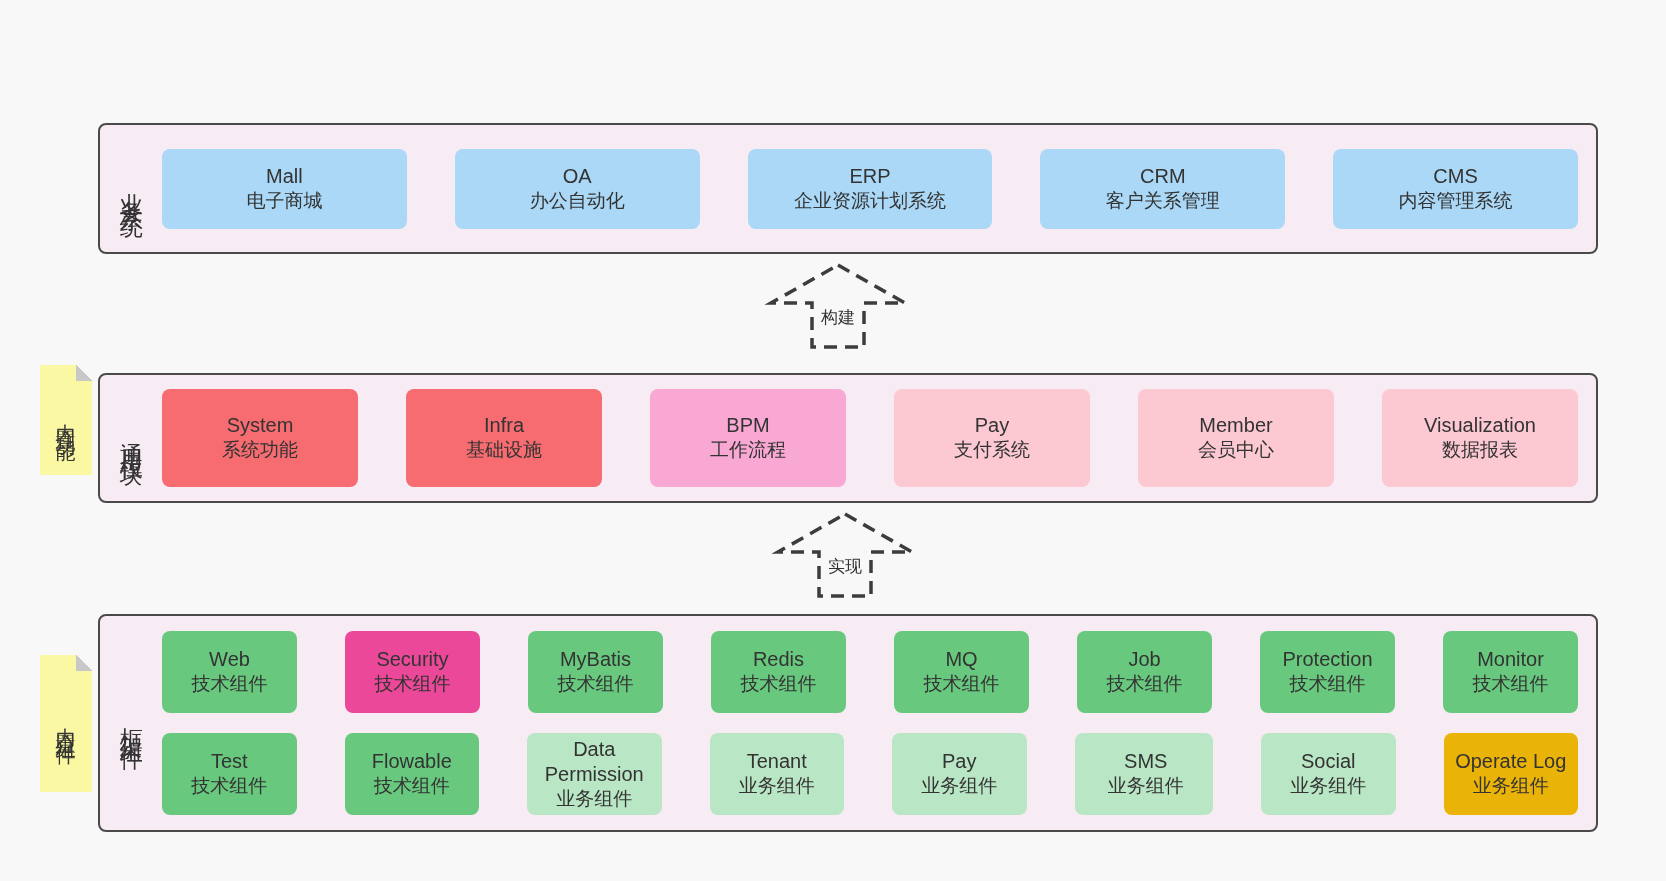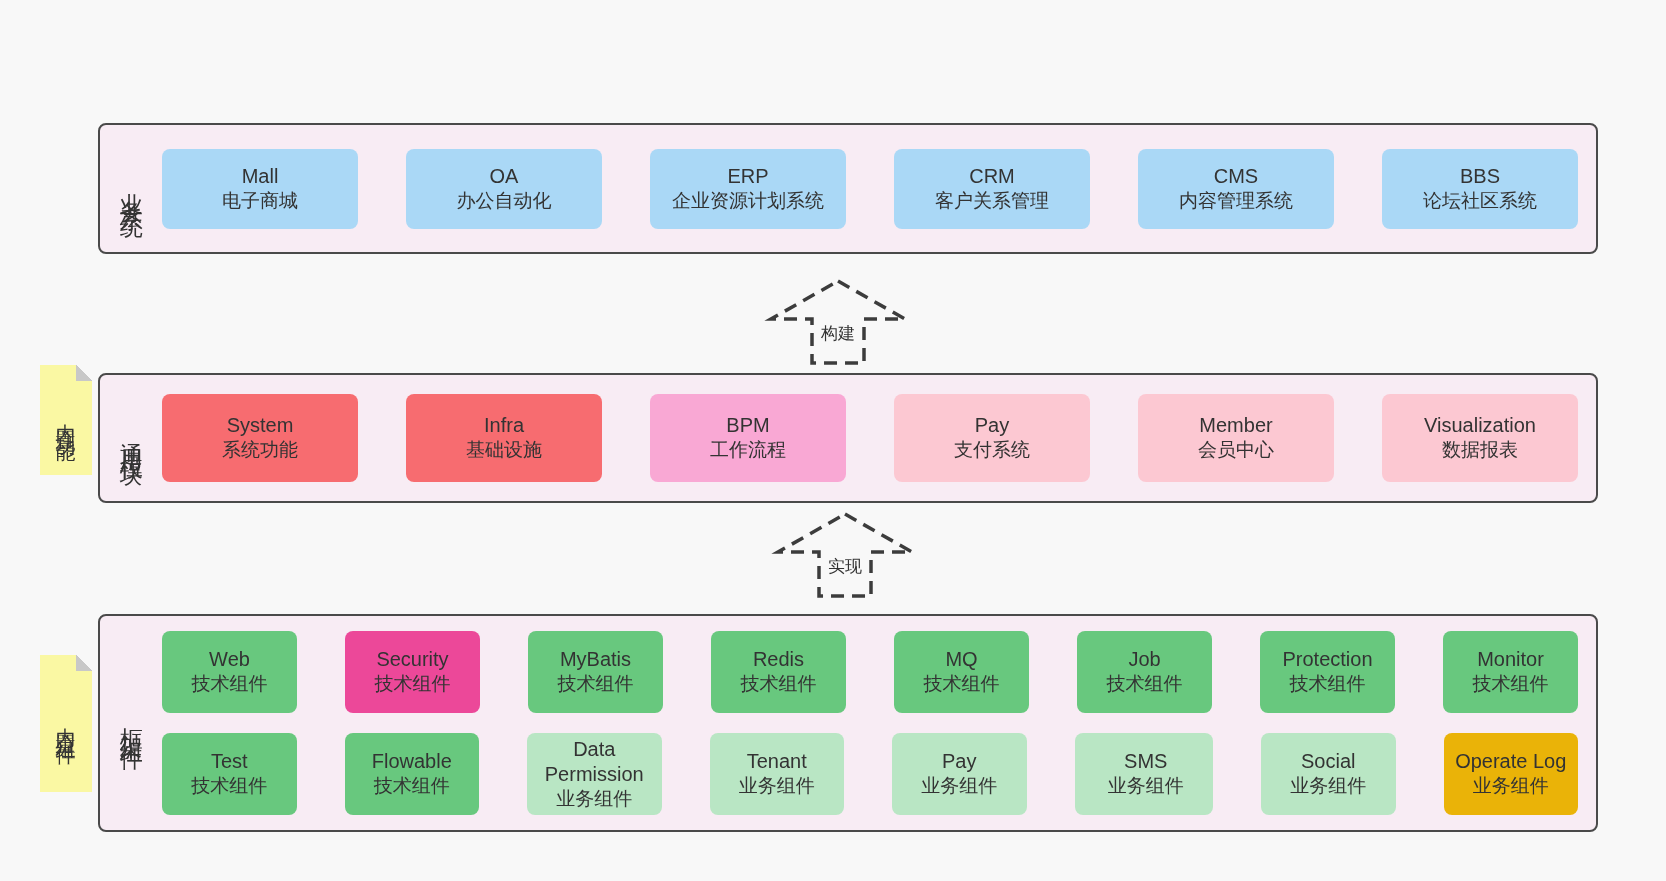--- a/index.html
+++ b/index.html
@@ -37,26 +37,26 @@
   }
   .box-row { display:flex; gap:48px; }
   .band3 .box-row { }
   .box {
     flex:1 1 0;
     border-radius:8px;
     display:flex; flex-direction:column; align-items:center; justify-content:center;
     text-align:center; padding:2px 4px;
   }
   .band1 .box { height:80px; }
-  .band2 .box { height:88px; }
+  .band2 .box { height:98px; }
   .band3 .box { height:82px; }
   .box-name { font-size:20px; line-height:1.25; color:var(--text,#333); }
   .box-desc { font-size:19px; line-height:1.3; color:var(--text,#333); }
   .arrow { position:absolute; width:140px; height:88px; }
-  .arrow1 { left:768px; top:278px; }
+  .arrow1 { left:768px; top:262px; }
   .arrow2 { left:775px; top:511px; }
   .arrow svg { position:absolute; inset:0; width:100%; height:100%; overflow:visible; }
   .arrow-path {
     fill:none; stroke:var(--arrow-stroke,#3c3c3c);
     stroke-width:3.5; stroke-dasharray:13 8; stroke-linejoin:miter;
   }
   .arrow-label {
     position:absolute; left:50%; top:44px; transform:translateX(-50%);
     background:var(--page-bg,#f8f8f8);
     font-size:17px; padding:0 3px; white-space:nowrap; color:var(--text,#333);
@@ -104,24 +104,20 @@
             <div class="box-desc">企业资源计划系统</div>
           </div>
           <div class="box" style="background: rgb(170, 216, 246);">
             <div class="box-name">CRM</div>
             <div class="box-desc">客户关系管理</div>
           </div>
           <div class="box" style="background: rgb(170, 216, 246);">
             <div class="box-name">CMS</div>
             <div class="box-desc">内容管理系统</div>
           </div>
-          <div class="box" style="background: rgb(170, 216, 246);">
-            <div class="box-name">BBS</div>
-            <div class="box-desc">论坛社区系统</div>
-          </div>
         </div>
       </div>
   </section>
 
   <div class="arrow arrow1">
     <svg viewBox="0 0 140 88">
       <path class="arrow-path" d="M70 3 L137 41 L96 41 L96 85 L44 85 L44 41 L3 41 Z"></path>
     </svg>
     <span class="arrow-label">构建</span>
   </div>

